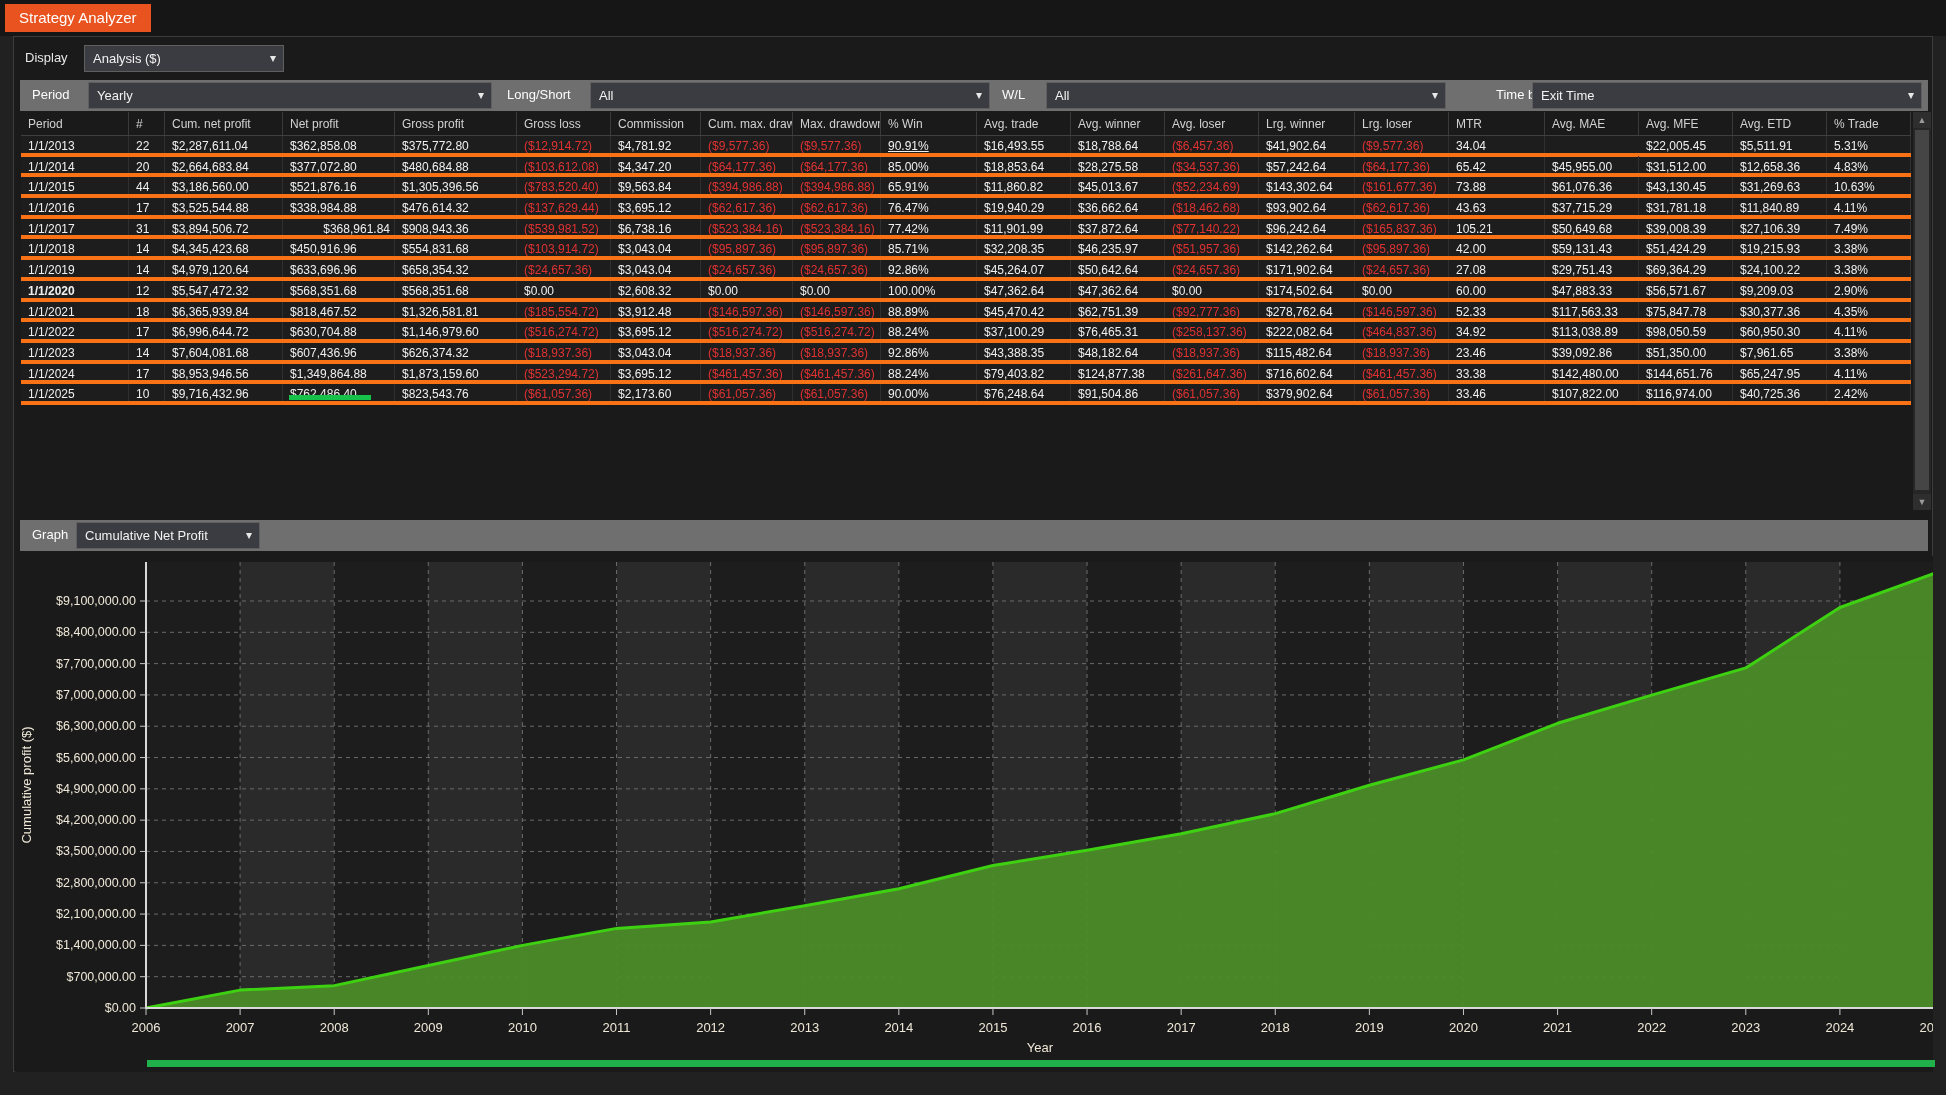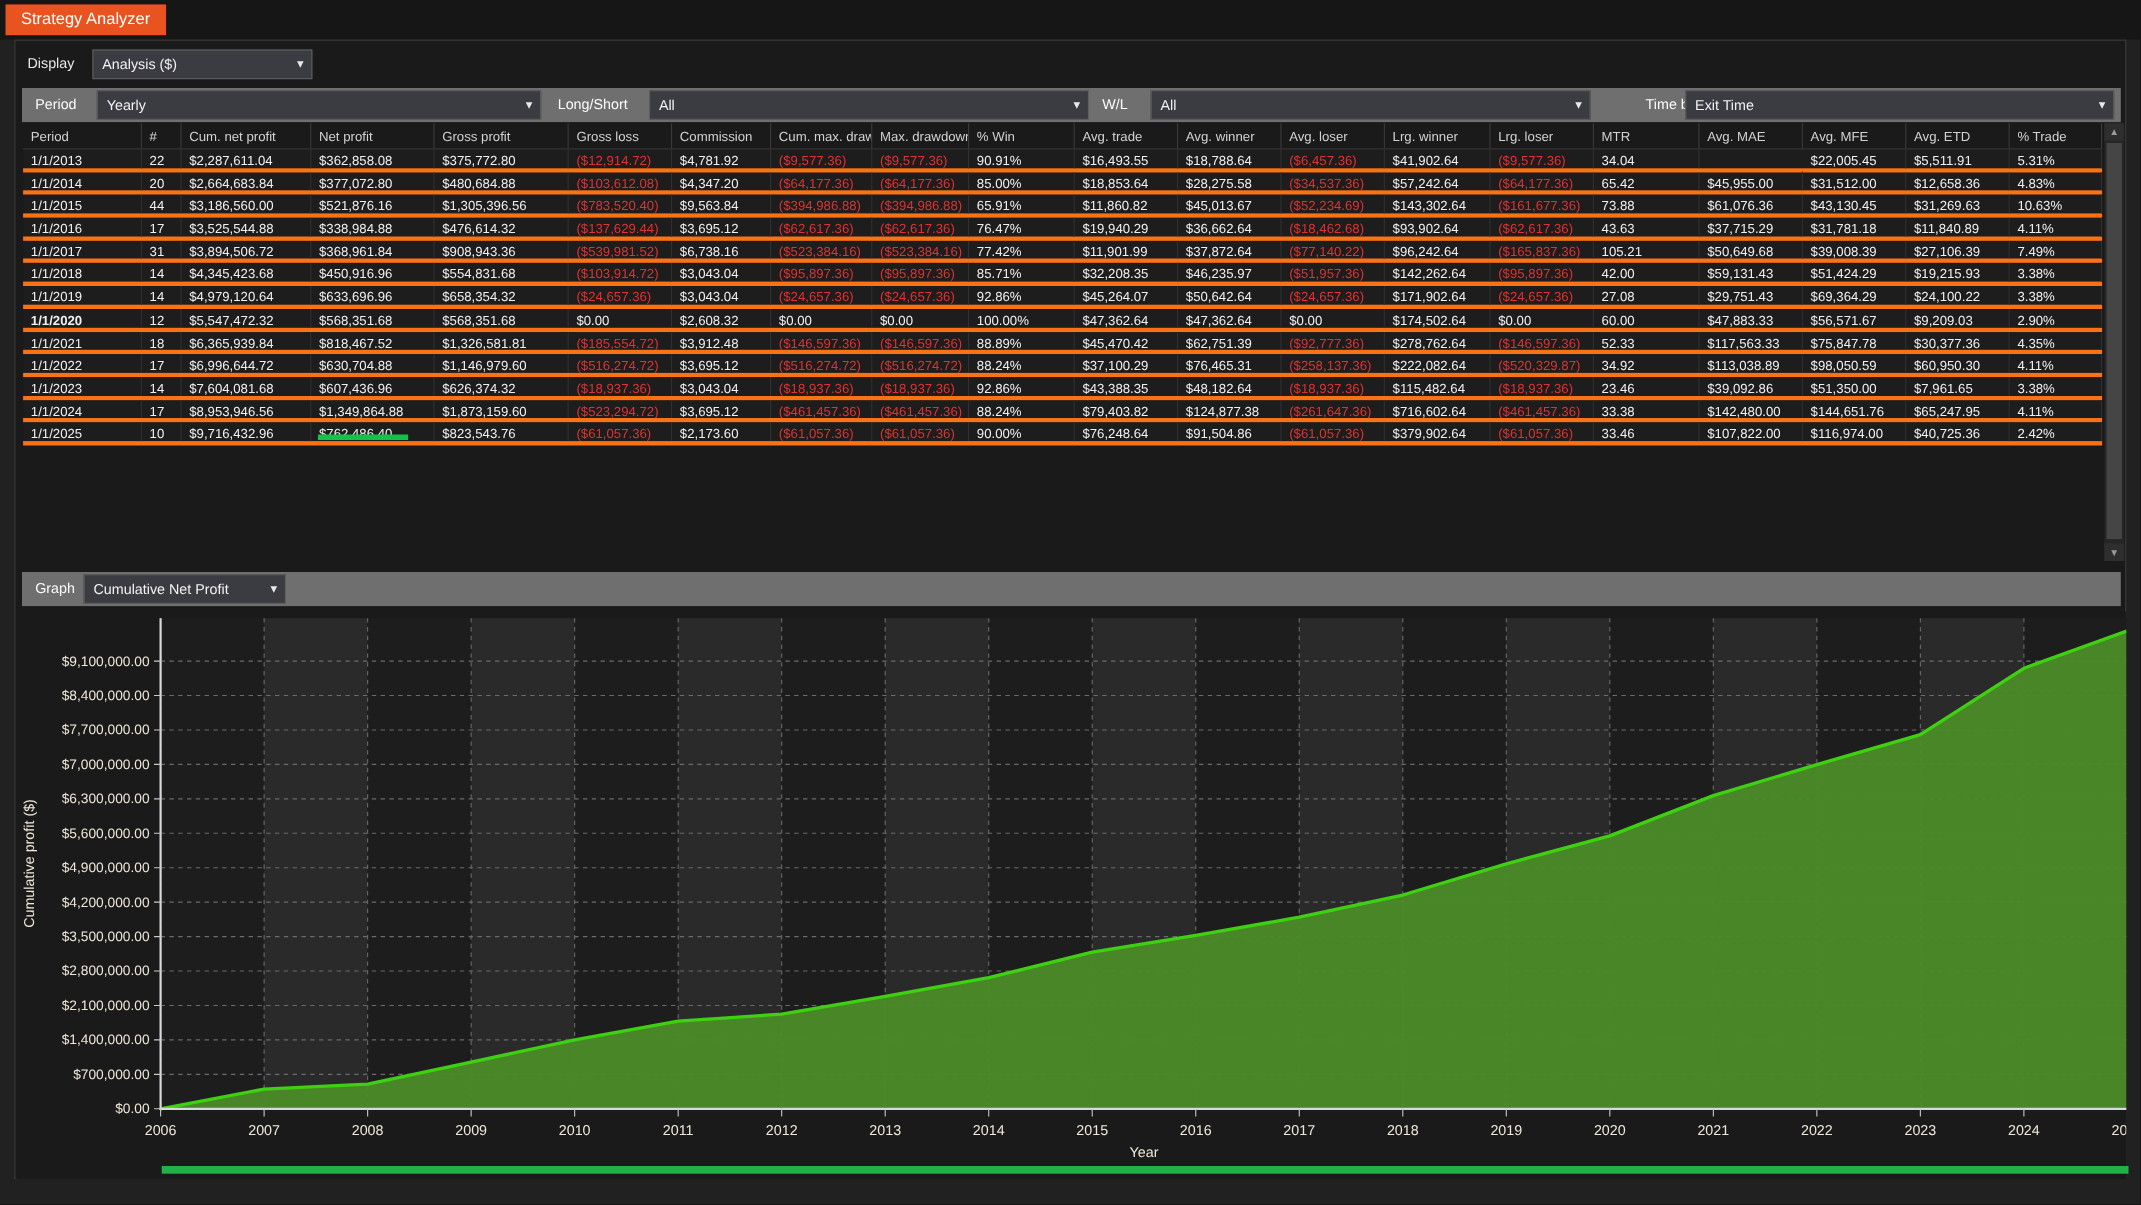--- a/index.html
+++ b/index.html
@@ -121,21 +121,21 @@
         <div class="trow">
           <div class="tcell" style="width: 108px;">1/1/2013</div>
           <div class="tcell" style="width: 36px;">22</div>
           <div class="tcell" style="width: 118px;">$2,287,611.04</div>
           <div class="tcell" style="width: 112px;">$362,858.08</div>
           <div class="tcell" style="width: 122px;">$375,772.80</div>
           <div class="tcell neg" style="width: 94px;">($12,914.72)</div>
           <div class="tcell" style="width: 90px;">$4,781.92</div>
           <div class="tcell neg" style="width: 92px;">($9,577.36)</div>
           <div class="tcell neg" style="width: 88px;">($9,577.36)</div>
-          <div class="tcell" style="width: 96px;">90.91%</div>
+          <div class="tcell" style="width: 96px; text-decoration: underline;">90.91%</div>
           <div class="tcell" style="width: 94px;">$16,493.55</div>
           <div class="tcell" style="width: 94px;">$18,788.64</div>
           <div class="tcell neg" style="width: 94px;">($6,457.36)</div>
           <div class="tcell" style="width: 96px;">$41,902.64</div>
           <div class="tcell neg" style="width: 94px;">($9,577.36)</div>
           <div class="tcell" style="width: 96px;">34.04</div>
           <div class="tcell" style="width: 94px; margin-top: 20px;">$16,344.55</div>
           <div class="tcell" style="width: 94px;">$22,005.45</div>
           <div class="tcell" style="width: 94px;">$5,511.91</div>
           <div class="tcell" style="width: 84px;">5.31%</div>
@@ -203,21 +203,21 @@
           <div class="tcell" style="width: 96px;">43.63</div>
           <div class="tcell" style="width: 94px;">$37,715.29</div>
           <div class="tcell" style="width: 94px;">$31,781.18</div>
           <div class="tcell" style="width: 94px;">$11,840.89</div>
           <div class="tcell" style="width: 84px;">4.11%</div>
         </div>
         <div class="trow">
           <div class="tcell" style="width: 108px;">1/1/2017</div>
           <div class="tcell" style="width: 36px;">31</div>
           <div class="tcell" style="width: 118px;">$3,894,506.72</div>
-          <div class="tcell" style="width: 112px;">$368,961.84</div>
+          <div class="tcell" style="width: 112px; text-align: right;">$368,961.84</div>
           <div class="tcell" style="width: 122px;">$908,943.36</div>
           <div class="tcell neg" style="width: 94px;">($539,981.52)</div>
           <div class="tcell" style="width: 90px;">$6,738.16</div>
           <div class="tcell neg" style="width: 92px;">($523,384.16)</div>
           <div class="tcell neg" style="width: 88px;">($523,384.16)</div>
           <div class="tcell" style="width: 96px;">77.42%</div>
           <div class="tcell" style="width: 94px;">$11,901.99</div>
           <div class="tcell" style="width: 94px;">$37,872.64</div>
           <div class="tcell neg" style="width: 94px;">($77,140.22)</div>
           <div class="tcell" style="width: 96px;">$96,242.64</div>
@@ -324,21 +324,21 @@
           <div class="tcell" style="width: 122px;">$1,146,979.60</div>
           <div class="tcell neg" style="width: 94px;">($516,274.72)</div>
           <div class="tcell" style="width: 90px;">$3,695.12</div>
           <div class="tcell neg" style="width: 92px;">($516,274.72)</div>
           <div class="tcell neg" style="width: 88px;">($516,274.72)</div>
           <div class="tcell" style="width: 96px;">88.24%</div>
           <div class="tcell" style="width: 94px;">$37,100.29</div>
           <div class="tcell" style="width: 94px;">$76,465.31</div>
           <div class="tcell neg" style="width: 94px;">($258,137.36)</div>
           <div class="tcell" style="width: 96px;">$222,082.64</div>
-          <div class="tcell neg" style="width: 94px;">($520,329.87)</div>
+          <div class="tcell neg" style="width: 94px;">($464,837.36)</div>
           <div class="tcell" style="width: 96px;">34.92</div>
           <div class="tcell" style="width: 94px;">$113,038.89</div>
           <div class="tcell" style="width: 94px;">$98,050.59</div>
           <div class="tcell" style="width: 94px;">$60,950.30</div>
           <div class="tcell" style="width: 84px;">4.11%</div>
         </div>
         <div class="trow">
           <div class="tcell" style="width: 108px;">1/1/2023</div>
           <div class="tcell" style="width: 36px;">14</div>
           <div class="tcell" style="width: 118px;">$7,604,081.68</div>

